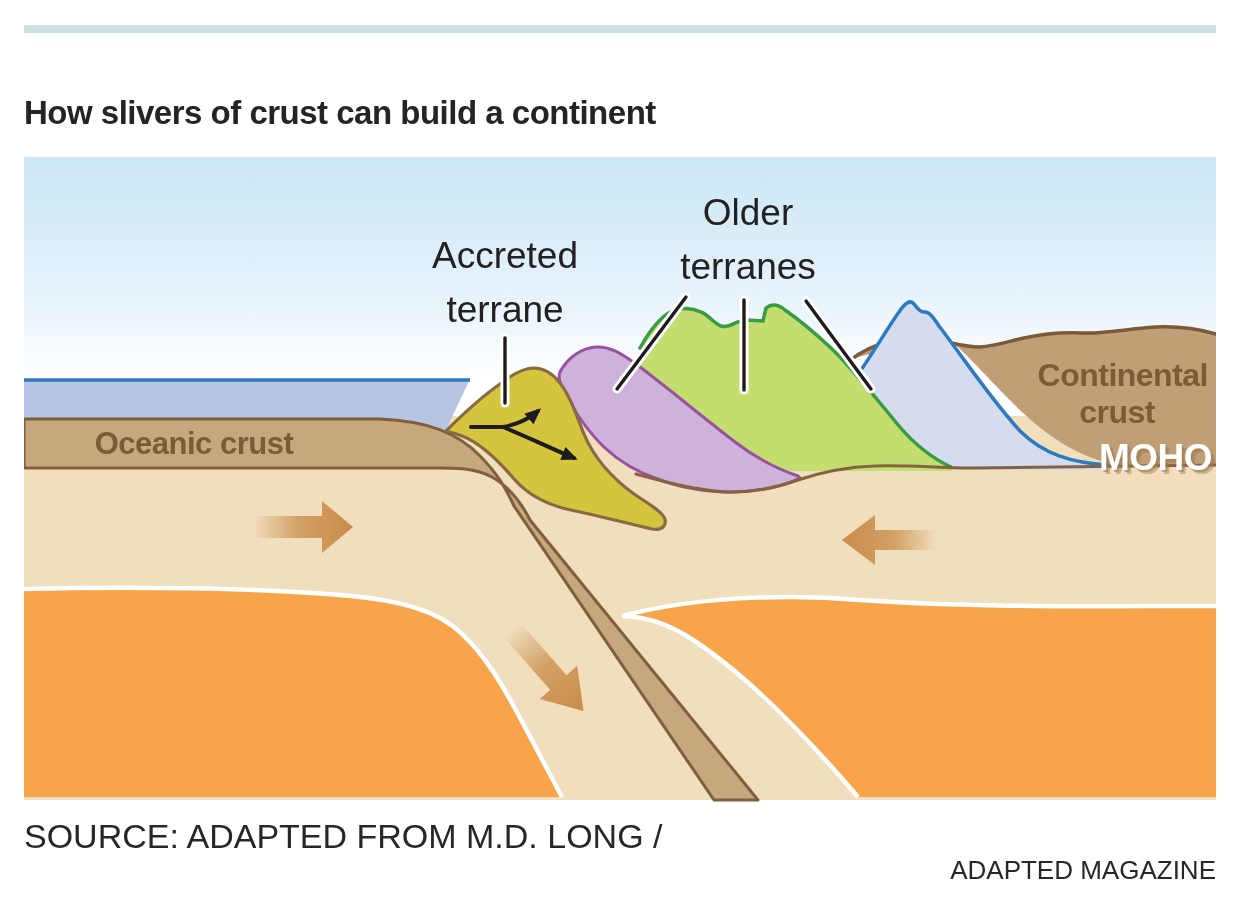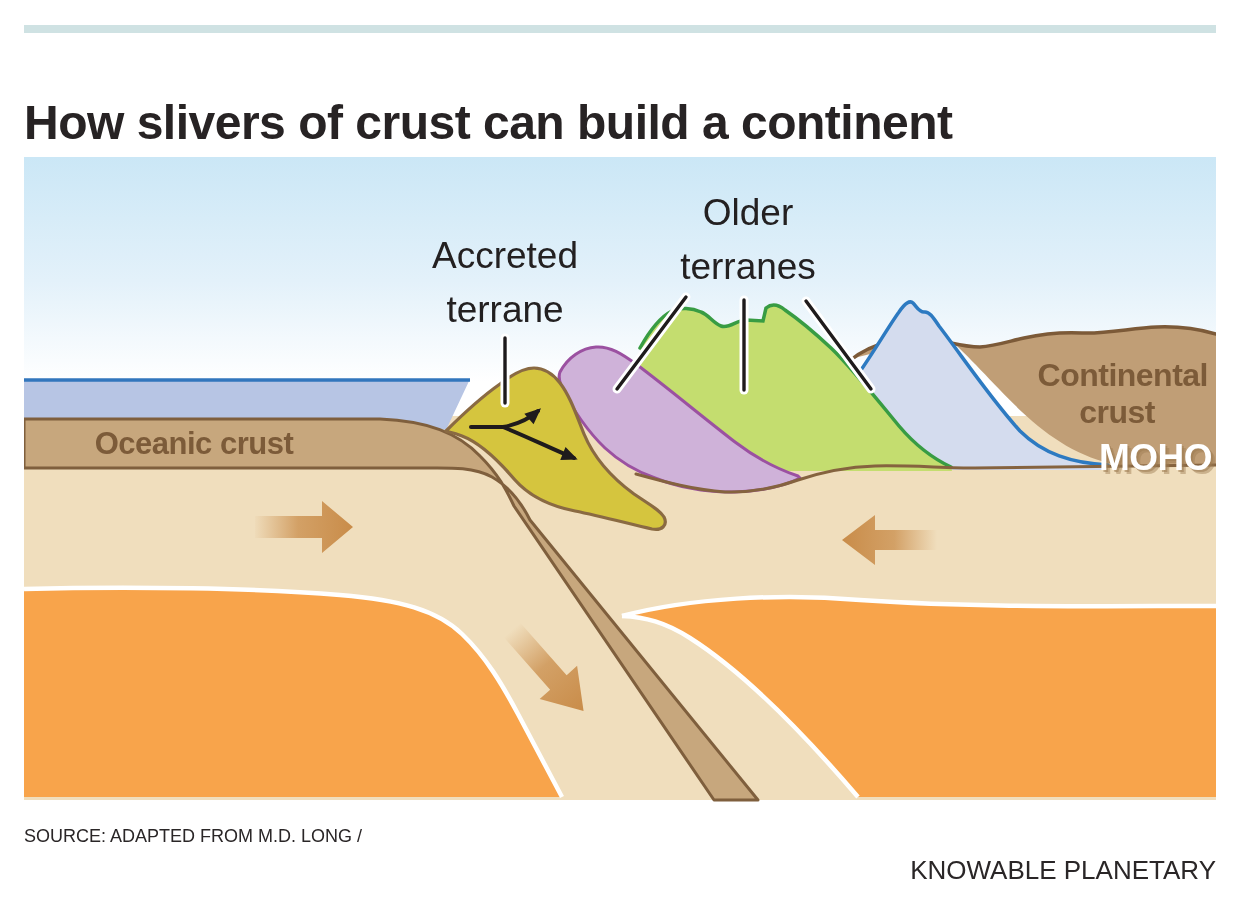--- a/index.html
+++ b/index.html
@@ -1,21 +1,21 @@
 <!DOCTYPE html>
 <html><head>
 <meta charset="utf-8">
 <style>
   html,body{margin:0;padding:0;background:#ffffff;}
   body{width:1240px;height:906px;position:relative;font-family:"Liberation Sans",sans-serif;overflow:hidden;}
   .accent-bar{position:absolute;left:24px;top:25px;width:1192px;height:8px;}
-  .page-title{position:absolute;left:24px;top:64px;width:1192px;font-size:48px;line-height:54px;font-weight:bold;letter-spacing:-0.5px;}
+  .page-title{position:absolute;left:24px;top:64px;width:1192px;font-size:33px;line-height:54px;font-weight:bold;letter-spacing:-0.5px;}
   .diagram-wrap{position:absolute;left:24px;top:157px;width:1192px;height:646px;}
   svg text{font-family:"Liberation Sans",sans-serif;}
-  .footer-source{position:absolute;left:24px;top:818px;font-size:18px;line-height:37px;color:#2a2627;}
+  .footer-source{position:absolute;left:24px;top:818px;font-size:34px;line-height:37px;color:#2a2627;}
   .footer-source .it{font-style:italic;}
   .footer-credit{position:absolute;right:24px;top:855px;font-size:26px;color:#2a2627;text-align:right;}
 </style>
 </head>
 <body>
 
 <div class="accent-bar" style="background:#cfe2e3;"></div>
 
 <h1 class="page-title" style="color:#272324;">How slivers of crust can build a continent</h1>
 
@@ -136,13 +136,13 @@
     <text x="1214" y="472" opacity="0.55" fill="#9e7c52">MOHO</text>
     <text x="1212" y="470" fill="#ffffff">MOHO</text>
   </g>
 </svg>
 </div>
 
 <div class="footer-source">
   <div>SOURCE: ADAPTED FROM M.D. LONG /</div>
 </div>
 
-<div class="footer-credit">KNOWABLE PLANETARY</div>
+<div class="footer-credit">ADAPTED MAGAZINE</div>
 
 </body></html>

